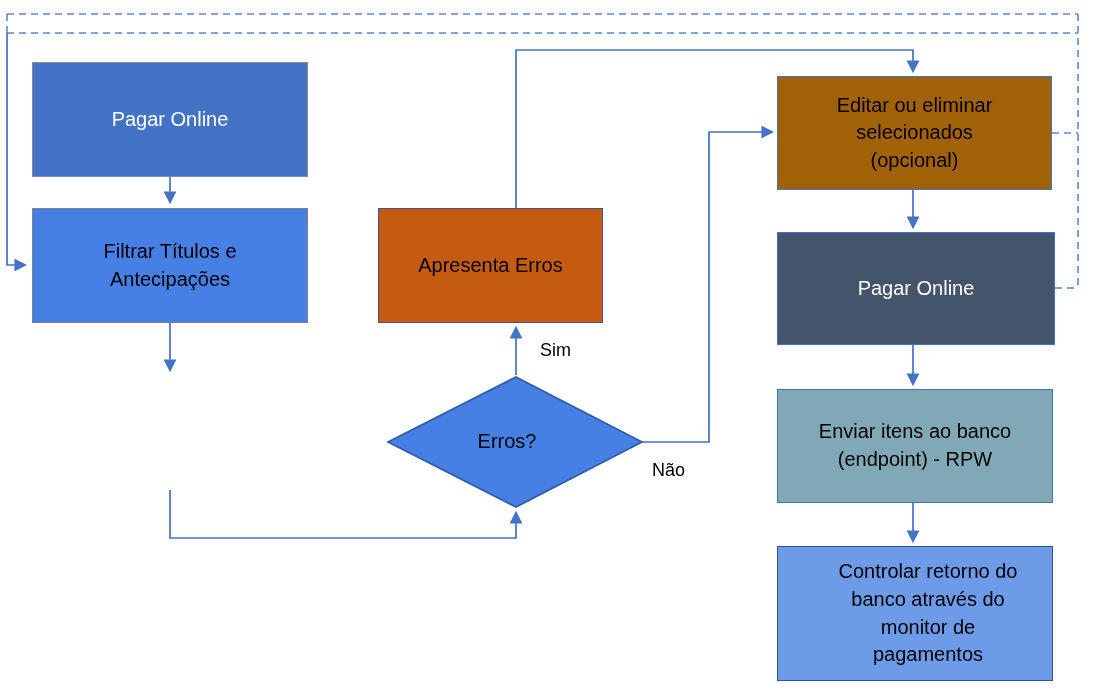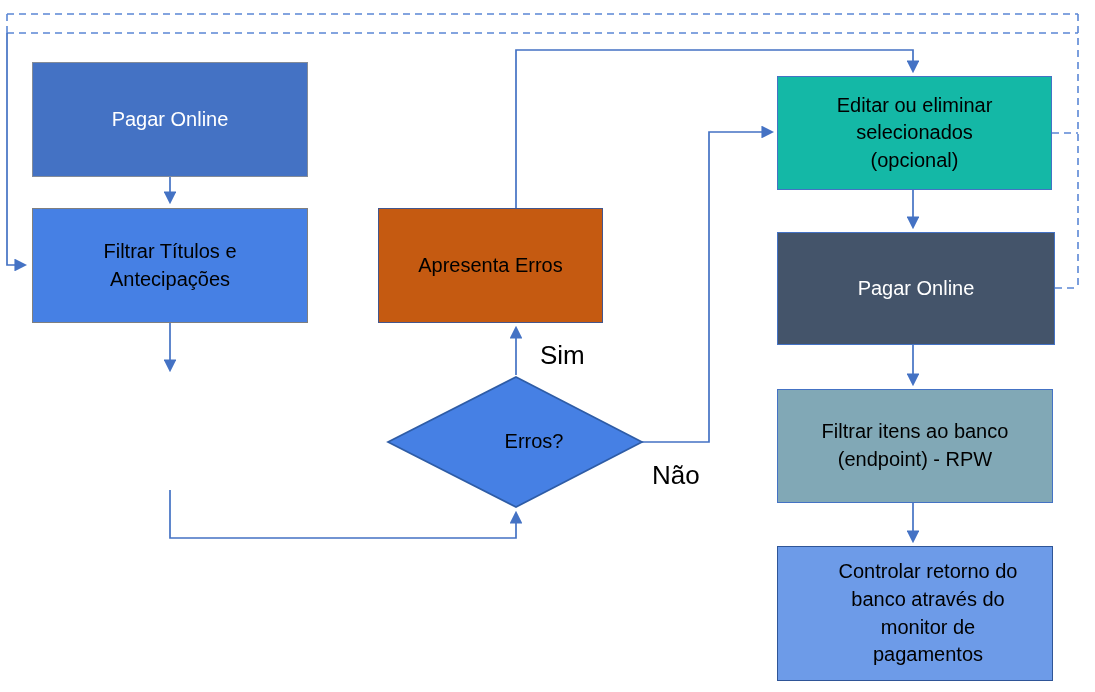--- a/index.html
+++ b/index.html
@@ -46,41 +46,41 @@
   .node-selecionar {
     left: 25px; top: 376px; width: 293px; height: 114px;
     background: #4680E4; border: 2px solid #000000;
   }
   .node-apresenta {
     left: 378px; top: 208px; width: 225px; height: 115px;
     background: #C55A11; border: 1.5px solid #44568C;
   }
   .node-editar {
     left: 777px; top: 76px; width: 275px; height: 114px;
-    background: #14b8a6; border: 1.5px solid #4472C4;
+    background: #a16207; border: 1.5px solid #4472C4;
   }
   .node-pagar-right {
     left: 777px; top: 232px; width: 278px; height: 113px;
     background: #44546A; border: 1.5px solid #4472C4; color: #ffffff;
   }
   .node-enviar {
     left: 777px; top: 389px; width: 276px; height: 114px;
     background: #81A8B6; border: 1.5px solid #4472C4;
   }
   .node-controlar {
     left: 777px; top: 546px; width: 276px; height: 135px;
     background: #6D9BE8; border: 1.5px solid #2F5597; padding-left: 36px;
   }
   .diamond-label {
-    left: 407px; top: 377px; width: 254px; height: 130px;
+    left: 380px; top: 377px; width: 254px; height: 130px;
     background: transparent; border: none;
   }
   .edge-label {
     position: absolute;
-    font-size: 26px;
+    font-size: 18px;
     color: #000000;
   }
   .edge-label-sim { left: 540px; top: 340px; }
   .edge-label-nao { left: 652px; top: 440px; margin-top: 20px; }
 </style>
 </head>
 <body>
 
 <div class="canvas">
 
@@ -125,21 +125,21 @@
   <div class="node node-apresenta">Apresenta Erros</div>
 
   <div class="node diamond-label">Erros?</div>
 
   <div class="node node-editar">Editar ou eliminar
 selecionados
 (opcional)</div>
 
   <div class="node node-pagar-right">Pagar Online</div>
 
-  <div class="node node-enviar">Filtrar itens ao banco
+  <div class="node node-enviar">Enviar itens ao banco
 (endpoint) - RPW</div>
 
   <div class="node node-controlar">Controlar retorno do
 banco através do
 monitor de
 pagamentos</div>
 
   <div class="edge-label edge-label-sim">Sim</div>
 
   <div class="edge-label edge-label-nao">Não</div>

